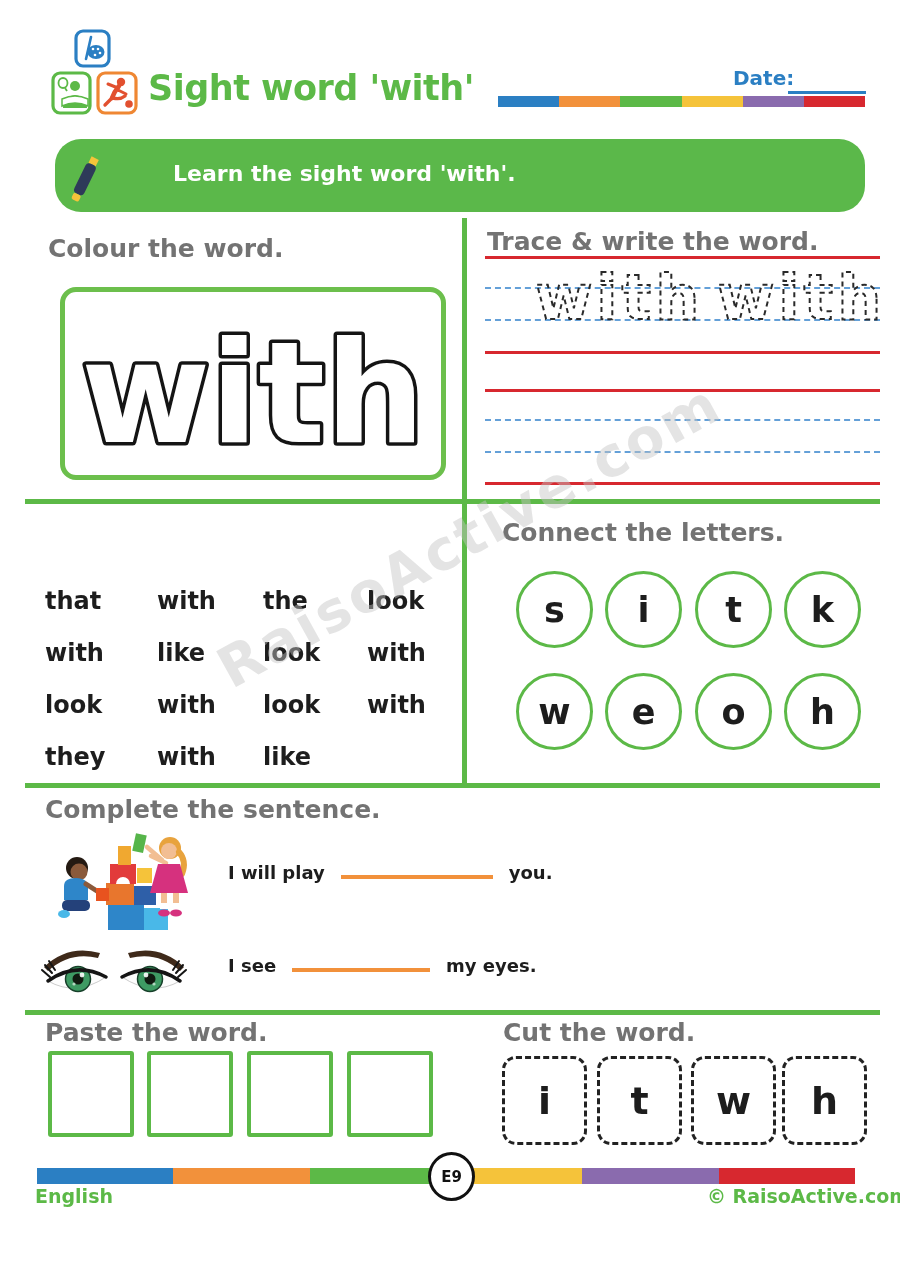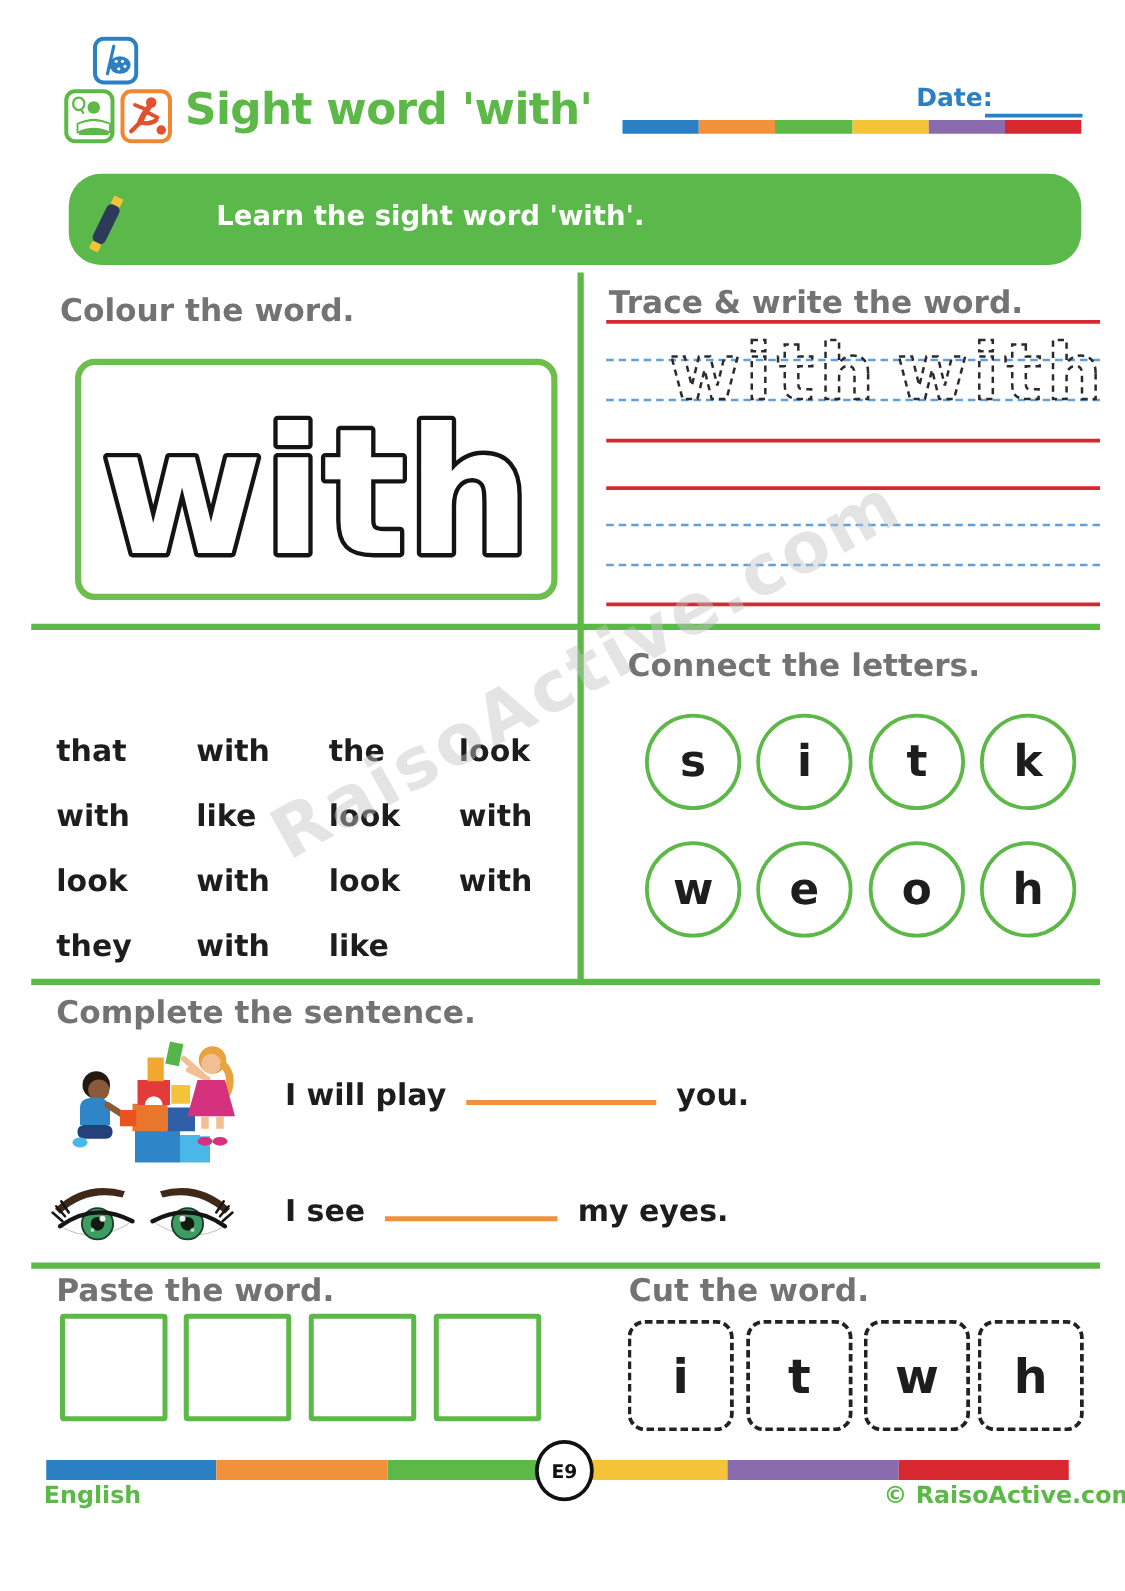--- a/index.html
+++ b/index.html
@@ -26,21 +26,21 @@
   
   .red-line{left:485px;width:395px;height:3px;background:#D7282F;}
   .blue-dash{left:485px;width:395px;height:0;border-top:2px dashed #64A0D8;}
   
   .word-grid{left:45px;top:559px;display:grid;grid-template-columns:112px 106px 104px 80px;grid-auto-rows:52px;margin-top:28px;}
   .word-grid span{font-size:24px;font-weight:bold;color:#1d1d1d;}
   
   .letter-circle{width:77px;height:77px;border:3px solid #5CB947;border-radius:50%;box-sizing:border-box;
                  display:flex;align-items:center;justify-content:center;font-size:35px;font-weight:bold;color:#1d1d1d;}
   
-  .sentence-row{display:flex;align-items:baseline;font-size:24px;font-weight:bold;color:#1d1d1d;}
+  .sentence-row{display:flex;align-items:baseline;font-size:18px;font-weight:bold;color:#1d1d1d;}
   .blank{display:inline-block;height:6px;border-bottom:4px solid #F2913B;}
   
   .paste-sq{width:86px;height:86px;border:4px solid #5CB947;box-sizing:border-box;border-radius:3px;background:#fff;}
   
   .cut-box{width:85px;height:89px;border:3px dashed #222;border-radius:14px;box-sizing:border-box;
            display:flex;align-items:center;justify-content:center;font-size:38px;font-weight:bold;color:#1d1d1d;}
   
   .stripe-bottom{left:37px;top:1168px;width:818px;height:16px;}
   .badge{left:428px;top:1152px;width:47px;height:49px;background:#fff;border:3px solid #111;border-radius:50%;
          box-sizing:border-box;display:flex;align-items:center;justify-content:center;

